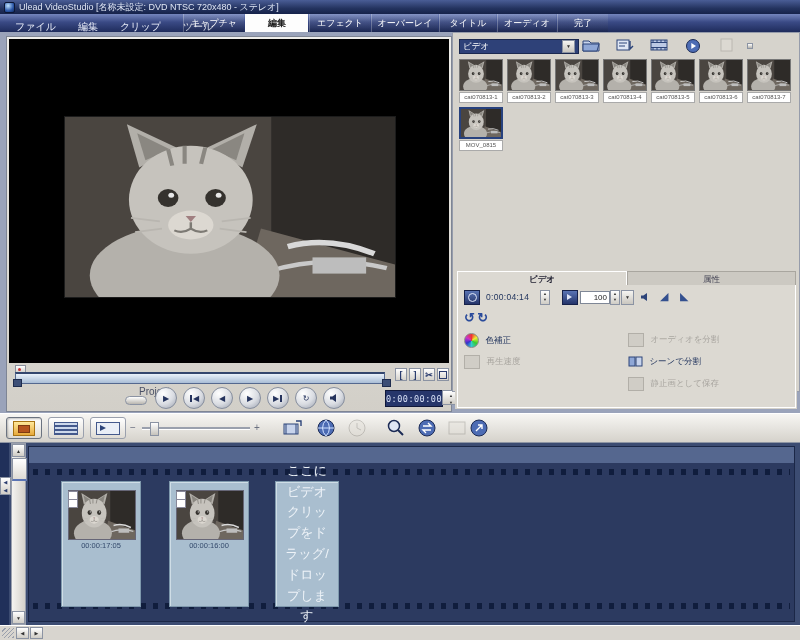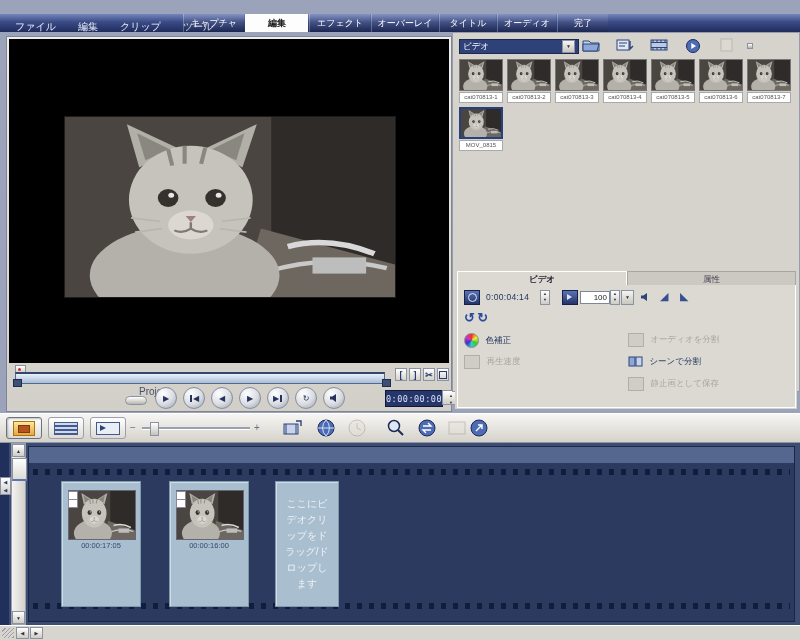--- a/index.html
+++ b/index.html
@@ -140,21 +140,21 @@
     background:repeating-linear-gradient(90deg,#101d3d 0 5px,transparent 5px 12px);}
   .sp-top{top:22px}.sp-bot{bottom:12px}
   .sb-card{position:absolute;top:34px;height:126px;background:#a9becf;
     border:1px solid #7f99ad;box-shadow:inset 1px 1px 0 #cfdde6;box-sizing:border-box;}
   .sc1{left:32px;width:80px}.sc2{left:140px;width:80px}.sc3{left:246px;width:64px}
   .sb-thumb{position:absolute;left:6px;top:8px;width:66px;height:48px;background:#333;border:1px solid #667;}
   .sb-mk{position:absolute;left:-1px;width:8px;height:7px;background:#fff;border:1px solid #889;}
   .mk1{top:0}.mk2{top:8px}
   .sb-caption{position:absolute;left:0;top:59px;width:100%;text-align:center;font-size:7.5px;color:#33496b;}
   .sb-placeholder{position:absolute;inset:0;display:flex;align-items:center;justify-content:center;
-    padding:6px;text-align:center;font-size:10px;line-height:1.6;color:#eef3f8;border-radius:31px;}
+    padding:6px;text-align:center;font-size:13px;line-height:1.6;color:#eef3f8;border-radius:31px;}
   
   .hscroll{position:absolute;left:0;top:625px;width:800px;height:15px;background:#d8d5cf;border-top:1px solid #fff;box-sizing:border-box;}
   .grip{position:absolute;left:2px;top:2px;width:12px;height:10px;
     background:repeating-linear-gradient(135deg,transparent 0 2px,#9aa0ad 2px 3px);}
   .hs-btn{position:absolute;top:1px;width:13px;height:12px;background:linear-gradient(#fff,#cfccc5);
     border:1px solid #8b93a3;font-size:5px;color:#333;text-align:center;line-height:11px;padding:0;}
   .hs-l{left:16px}.hs-r{left:30px}
 </style>
 </head>
 <body>
@@ -182,20 +182,24 @@
       <ellipse cx="61" cy="60" rx="11" ry="8" fill="#dcd8d1"></ellipse>
       <path d="M58.5 55 h5 l-2.5 3.4 Z" fill="#a07f80"></path>
       <path d="M61 58.5 v4 M61 62 q-4 3 -8 1 M61 62 q4 3 8 1" stroke="#7d7a74" stroke-width="1.2" fill="none"></path>
       <path d="M46 58 l-14 -2 M47 62 l-13 2 M76 58 l14 -2 M75 62 l13 2" stroke="#b9b6b0" stroke-width="1" fill="none"></path>
     </symbol>
   </defs>
 </svg>
 
 <div class="app">
 
+  <div class="titlebar">
+    <span class="app-logo"></span>
+    <span>Ulead VideoStudio [名称未設定: DVD NTSC 720x480 - ステレオ]</span>
+  </div>
 
   <div class="menubar">
     <div class="menus">
       <span class="menu-item">ファイル</span>
       <span class="menu-item">編集</span>
       <span class="menu-item">クリップ</span>
       <span class="menu-item">ツール</span>
     </div>
     <span class="step-tab t0">キャプチャ</span>
     <span class="step-tab t1 active">編集</span>

